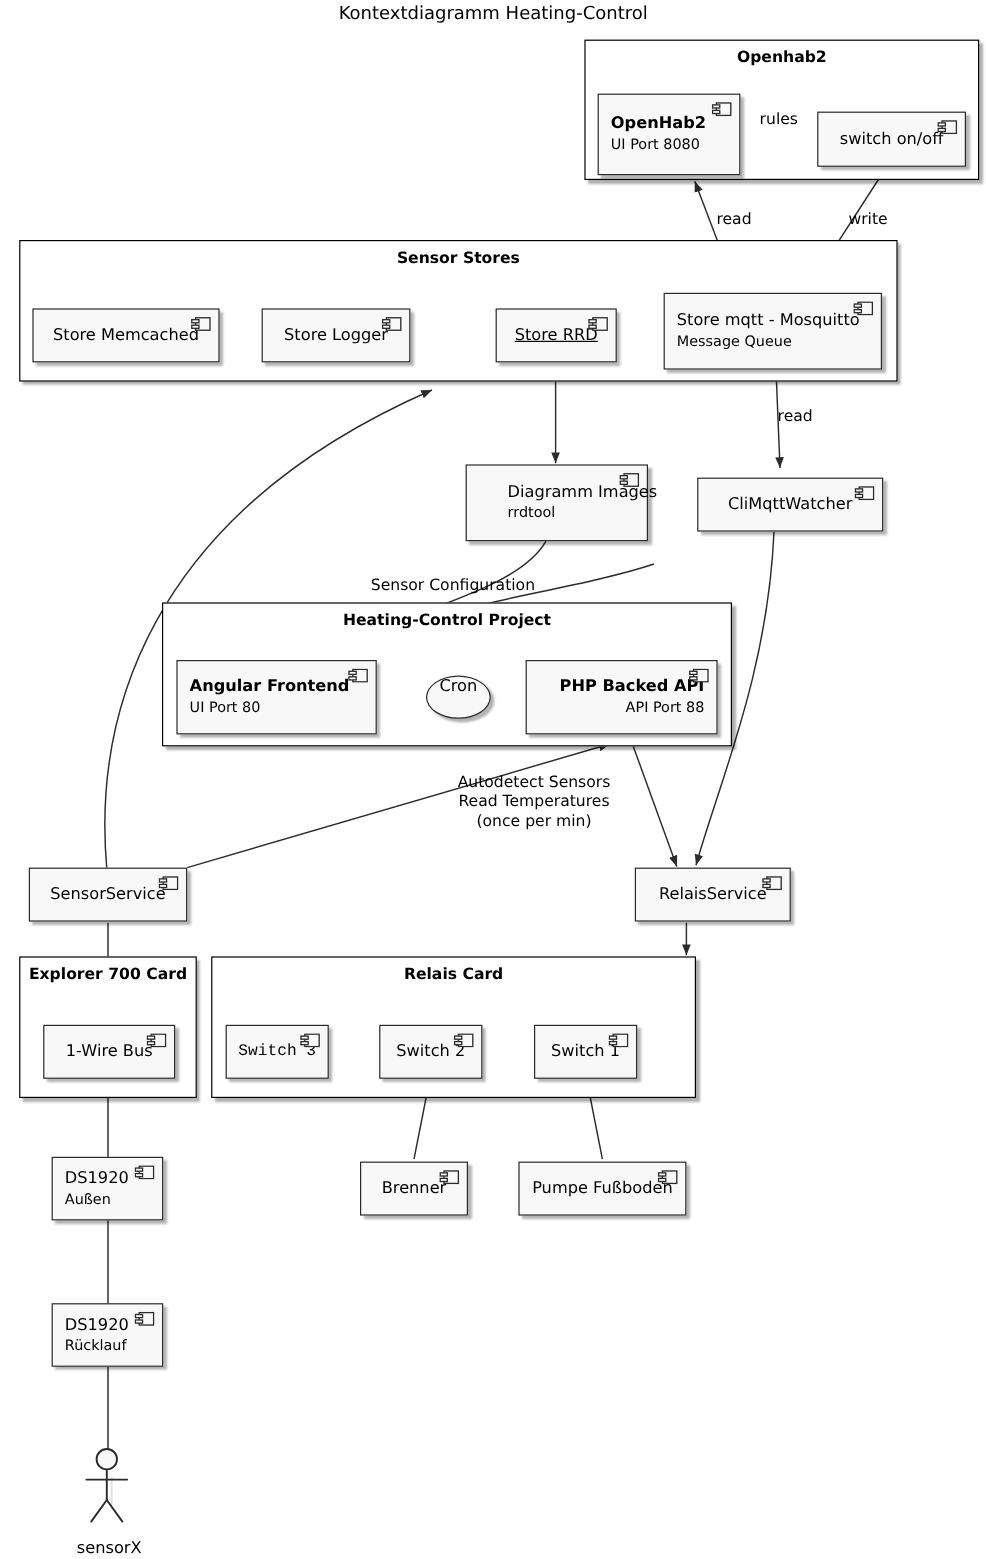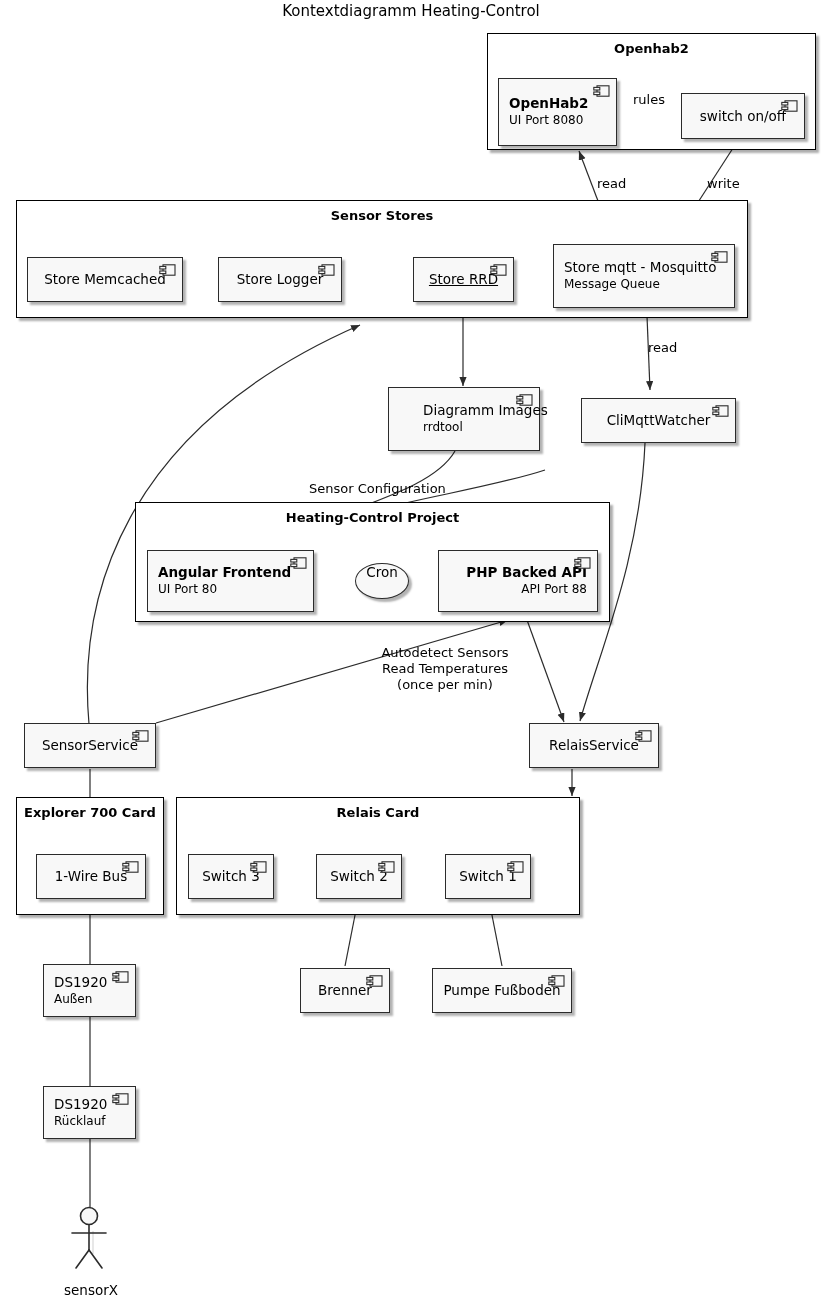--- a/index.html
+++ b/index.html
@@ -328,21 +328,21 @@
       <rect x="0.8" y="2.4" width="6" height="2.6" fill="#F8F8F8" stroke="#2B2B2B" stroke-width="1.1"></rect>
       <rect x="0.8" y="7" width="6" height="2.6" fill="#F8F8F8" stroke="#2B2B2B" stroke-width="1.1"></rect>
     </svg>
     <div class="line1">1-Wire Bus</div>
   </div>
 
   <div class="package" style="left:176px; top:797px; width:404px; height:118px;">
     <div class="package-title">Relais Card</div>
   </div>
 
-  <div class="component centered" style="left:188px; top:854px; width:86px; height:45px;">
+  <div class="component centered" style="left:188px; top:854px; width:86px; height:45px;font-family:Liberation Mono, monospace;">
     <svg class="comp-icon" viewBox="0 0 17 12">
       <rect x="4" y="0.8" width="12" height="10.4" fill="#F8F8F8" stroke="#2B2B2B" stroke-width="1.1"></rect>
       <rect x="0.8" y="2.4" width="6" height="2.6" fill="#F8F8F8" stroke="#2B2B2B" stroke-width="1.1"></rect>
       <rect x="0.8" y="7" width="6" height="2.6" fill="#F8F8F8" stroke="#2B2B2B" stroke-width="1.1"></rect>
     </svg>
     <div class="line1">Switch 3</div>
   </div>
 
   <div class="component centered" style="left:316px; top:854px; width:86px; height:45px;">
     <svg class="comp-icon" viewBox="0 0 17 12">

